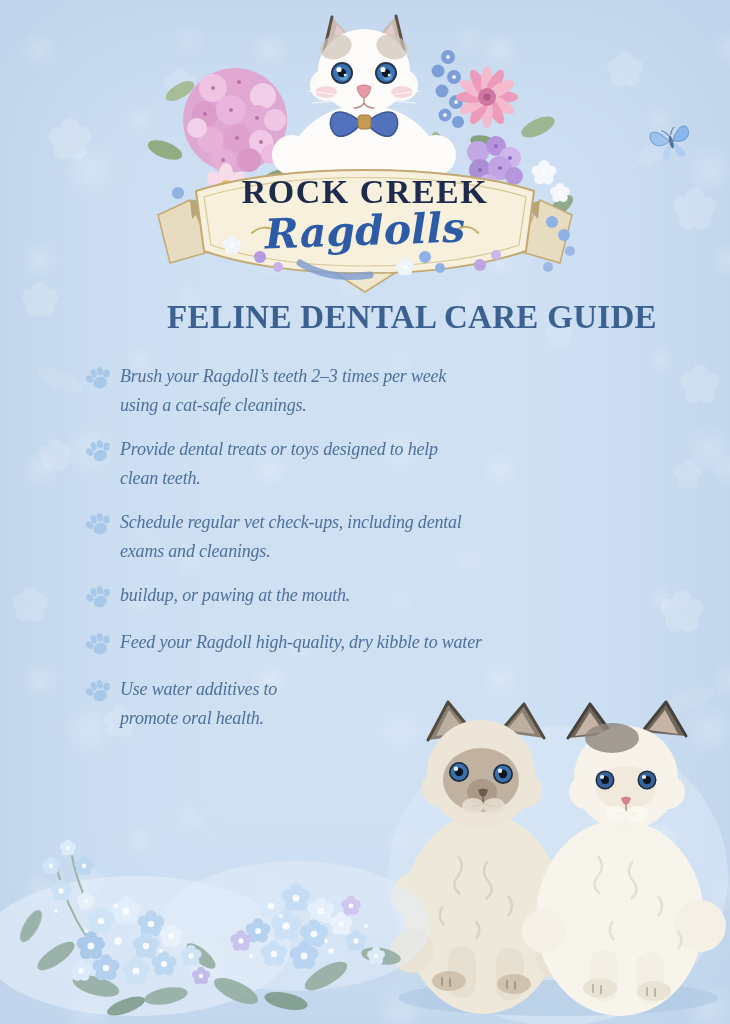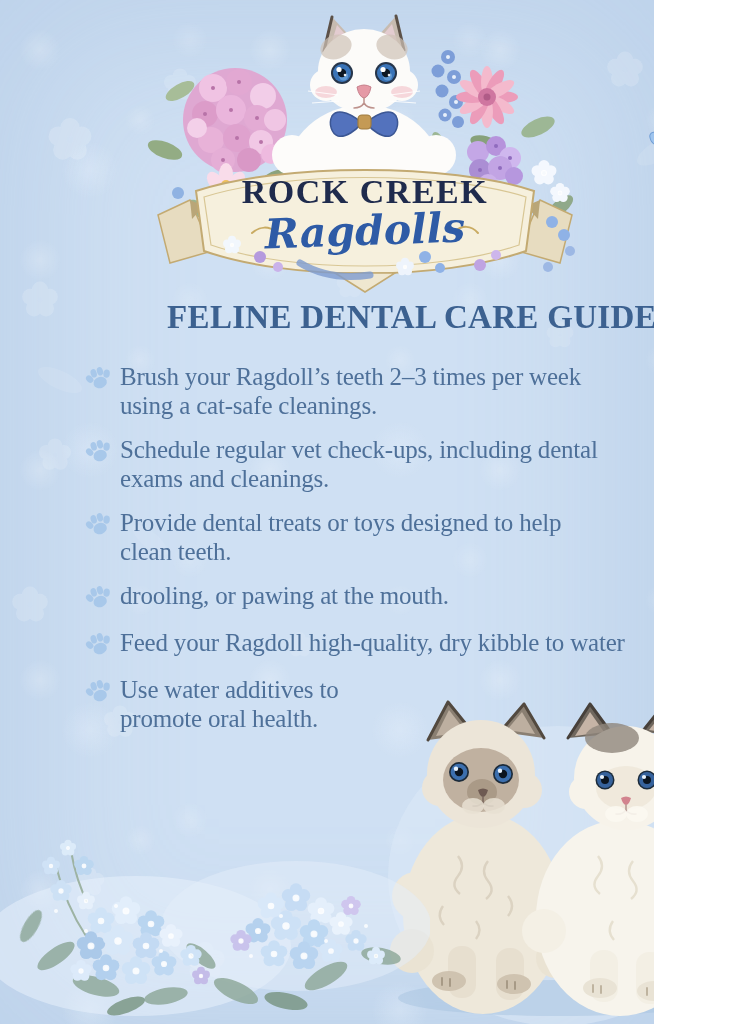--- a/index.html
+++ b/index.html
@@ -1,17 +1,17 @@
 <!DOCTYPE html>
 <html><head>
 <meta charset="utf-8">
 <style>
   html,body{margin:0;padding:0;background:#ffffff;}
   .poster{
-    position:relative;width:654px;height:1024px;overflow:hidden;
+    position:relative;width:730px;height:1024px;overflow:hidden;
     background:#cfe0f3;
     font-family:"Liberation Serif", serif;
     box-shadow: inset 0 0 150px 40px rgba(148,178,216,.30);
   }
   .bg-mottle{
     position:absolute;inset:0;
     background-image:
       radial-gradient(circle 30px at 40px 50px, rgba(255,255,255,.20), transparent 70%),
       radial-gradient(circle 22px at 140px 120px, rgba(255,255,255,.16), transparent 70%),
       radial-gradient(circle 38px at 90px 170px, rgba(232,241,252,.35), transparent 75%),
@@ -32,21 +32,21 @@
     font-family:"DejaVu Serif", serif;transform:rotate(-2deg);
   }
   .butterfly{position:absolute;left:646px;top:116px;width:50px;height:50px;}
   .title{
     position:absolute;left:0;top:299px;width:730px;margin:0;text-align:center;
     font-size:33px;font-weight:bold;letter-spacing:.3px;color:#3c6190;padding-left:47px;
   }
   .tips{position:absolute;left:84px;top:362px;width:600px;}
   .tip{display:flex;align-items:flex-start;margin-bottom:15px;}
   .paw{width:30px;height:30px;flex:none;margin:2px 6px 0 0;}
-  .tip-text{margin:0;font-size:25px;line-height:29px;color:#4e7099;letter-spacing:-0.2px;}
+  .tip-text{margin:0;font-size:18px;line-height:29px;color:#4e7099;letter-spacing:-0.2px;font-style:italic;}
   .ln{display:block;white-space:nowrap;}
   .kittens{position:absolute;left:388px;top:696px;width:342px;height:328px;}
   .corner-flowers{position:absolute;left:-4px;top:806px;width:434px;height:218px;}
 </style>
 </head>
 <body>
 
 <div class="poster">
   <div class="bg-mottle"></div>
 
@@ -321,51 +321,51 @@
       <svg class="paw" viewBox="0 0 32 32">
           <g fill="#a8c8ea" transform="rotate(-18 16 16)">
             <ellipse cx="16" cy="20" rx="7.2" ry="6"></ellipse>
             <ellipse cx="6.5" cy="13" rx="3.4" ry="4.4" transform="rotate(-25 6.5 13)"></ellipse>
             <ellipse cx="12.5" cy="8.5" rx="3.2" ry="4.6"></ellipse>
             <ellipse cx="19.5" cy="8.5" rx="3.2" ry="4.6"></ellipse>
             <ellipse cx="25.5" cy="13" rx="3.4" ry="4.4" transform="rotate(25 25.5 13)"></ellipse>
           </g>
         </svg>
       <p class="tip-text">
+          <span class="ln">Provide dental treats or toys designed to help</span>
+          <span class="ln">clean teeth.</span>
+        </p>
+    </div>
+    <div class="tip">
+      <svg class="paw" viewBox="0 0 32 32">
+          <g fill="#a8c8ea" transform="rotate(-18 16 16)">
+            <ellipse cx="16" cy="20" rx="7.2" ry="6"></ellipse>
+            <ellipse cx="6.5" cy="13" rx="3.4" ry="4.4" transform="rotate(-25 6.5 13)"></ellipse>
+            <ellipse cx="12.5" cy="8.5" rx="3.2" ry="4.6"></ellipse>
+            <ellipse cx="19.5" cy="8.5" rx="3.2" ry="4.6"></ellipse>
+            <ellipse cx="25.5" cy="13" rx="3.4" ry="4.4" transform="rotate(25 25.5 13)"></ellipse>
+          </g>
+        </svg>
+      <p class="tip-text">
           <span class="ln">Schedule regular vet check-ups, including dental</span>
           <span class="ln">exams and cleanings.</span>
         </p>
     </div>
     <div class="tip">
       <svg class="paw" viewBox="0 0 32 32">
           <g fill="#a8c8ea" transform="rotate(-18 16 16)">
             <ellipse cx="16" cy="20" rx="7.2" ry="6"></ellipse>
             <ellipse cx="6.5" cy="13" rx="3.4" ry="4.4" transform="rotate(-25 6.5 13)"></ellipse>
             <ellipse cx="12.5" cy="8.5" rx="3.2" ry="4.6"></ellipse>
             <ellipse cx="19.5" cy="8.5" rx="3.2" ry="4.6"></ellipse>
             <ellipse cx="25.5" cy="13" rx="3.4" ry="4.4" transform="rotate(25 25.5 13)"></ellipse>
           </g>
         </svg>
       <p class="tip-text">
-          <span class="ln">Provide dental treats or toys designed to help</span>
-          <span class="ln">clean teeth.</span>
-        </p>
-    </div>
-    <div class="tip">
-      <svg class="paw" viewBox="0 0 32 32">
-          <g fill="#a8c8ea" transform="rotate(-18 16 16)">
-            <ellipse cx="16" cy="20" rx="7.2" ry="6"></ellipse>
-            <ellipse cx="6.5" cy="13" rx="3.4" ry="4.4" transform="rotate(-25 6.5 13)"></ellipse>
-            <ellipse cx="12.5" cy="8.5" rx="3.2" ry="4.6"></ellipse>
-            <ellipse cx="19.5" cy="8.5" rx="3.2" ry="4.6"></ellipse>
-            <ellipse cx="25.5" cy="13" rx="3.4" ry="4.4" transform="rotate(25 25.5 13)"></ellipse>
-          </g>
-        </svg>
-      <p class="tip-text">
-          <span class="ln">drooling, or pawing at the mouth.</span>
+          <span class="ln">buildup, or pawing at the mouth.</span>
         </p>
     </div>
     <div class="tip">
       <svg class="paw" viewBox="0 0 32 32">
           <g fill="#a8c8ea" transform="rotate(-18 16 16)">
             <ellipse cx="16" cy="20" rx="7.2" ry="6"></ellipse>
             <ellipse cx="6.5" cy="13" rx="3.4" ry="4.4" transform="rotate(-25 6.5 13)"></ellipse>
             <ellipse cx="12.5" cy="8.5" rx="3.2" ry="4.6"></ellipse>
             <ellipse cx="19.5" cy="8.5" rx="3.2" ry="4.6"></ellipse>
             <ellipse cx="25.5" cy="13" rx="3.4" ry="4.4" transform="rotate(25 25.5 13)"></ellipse>

